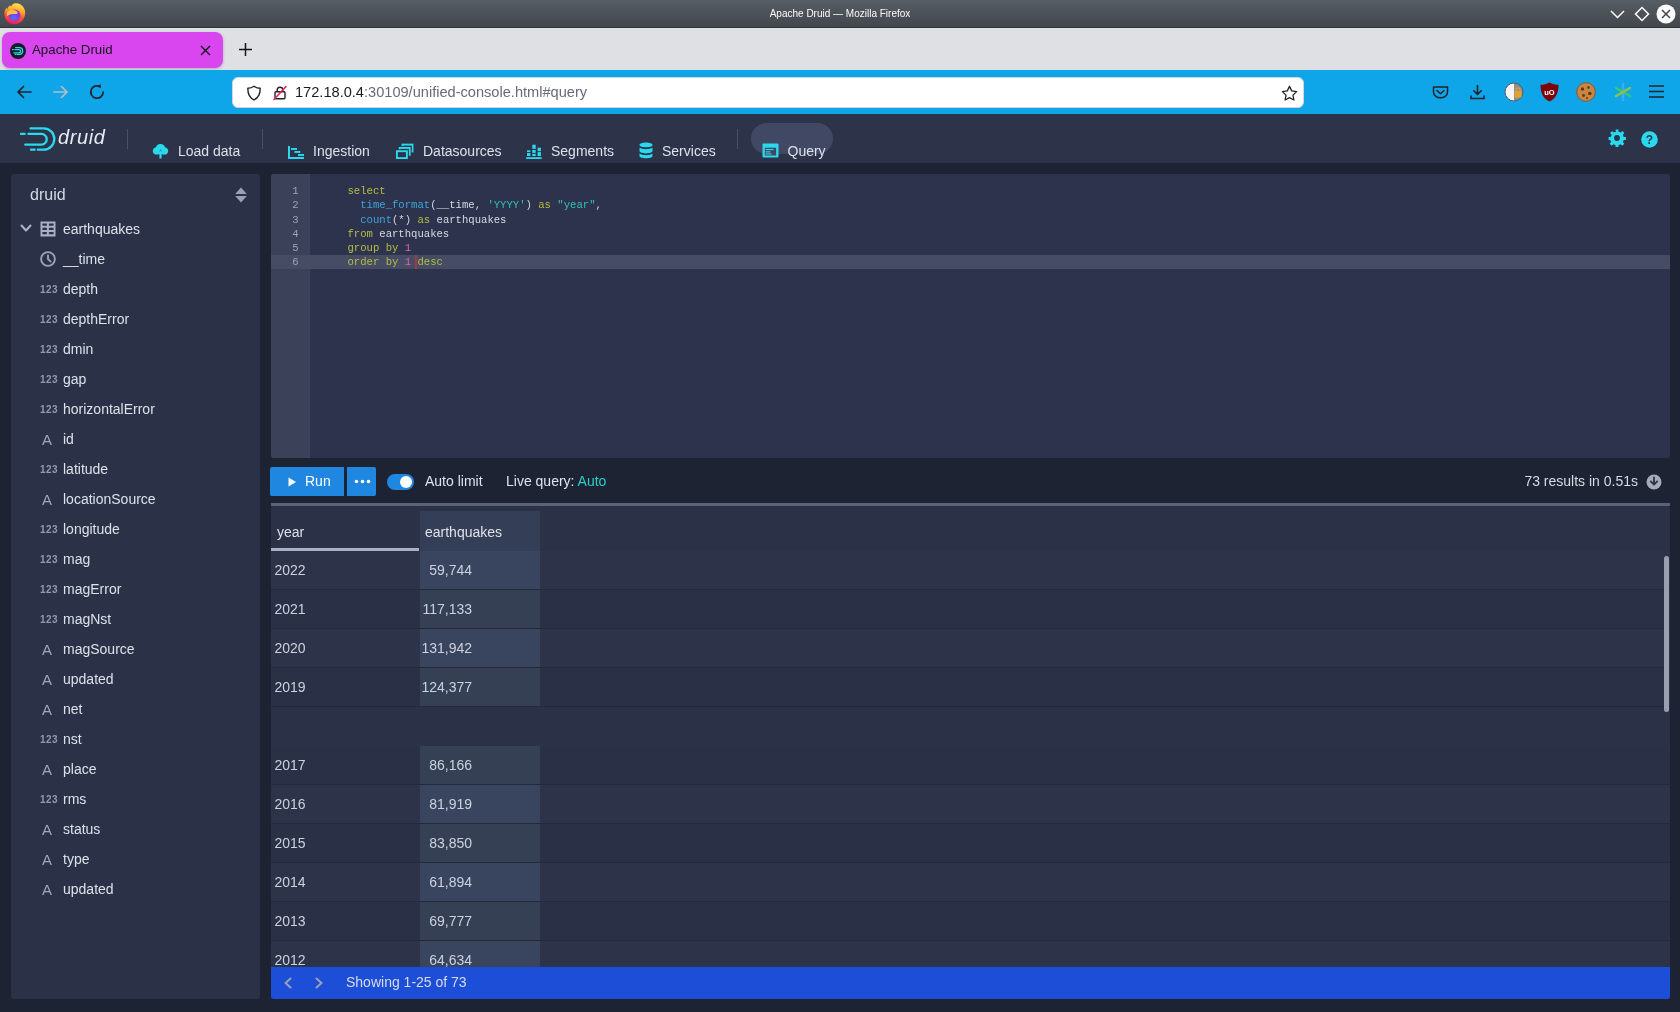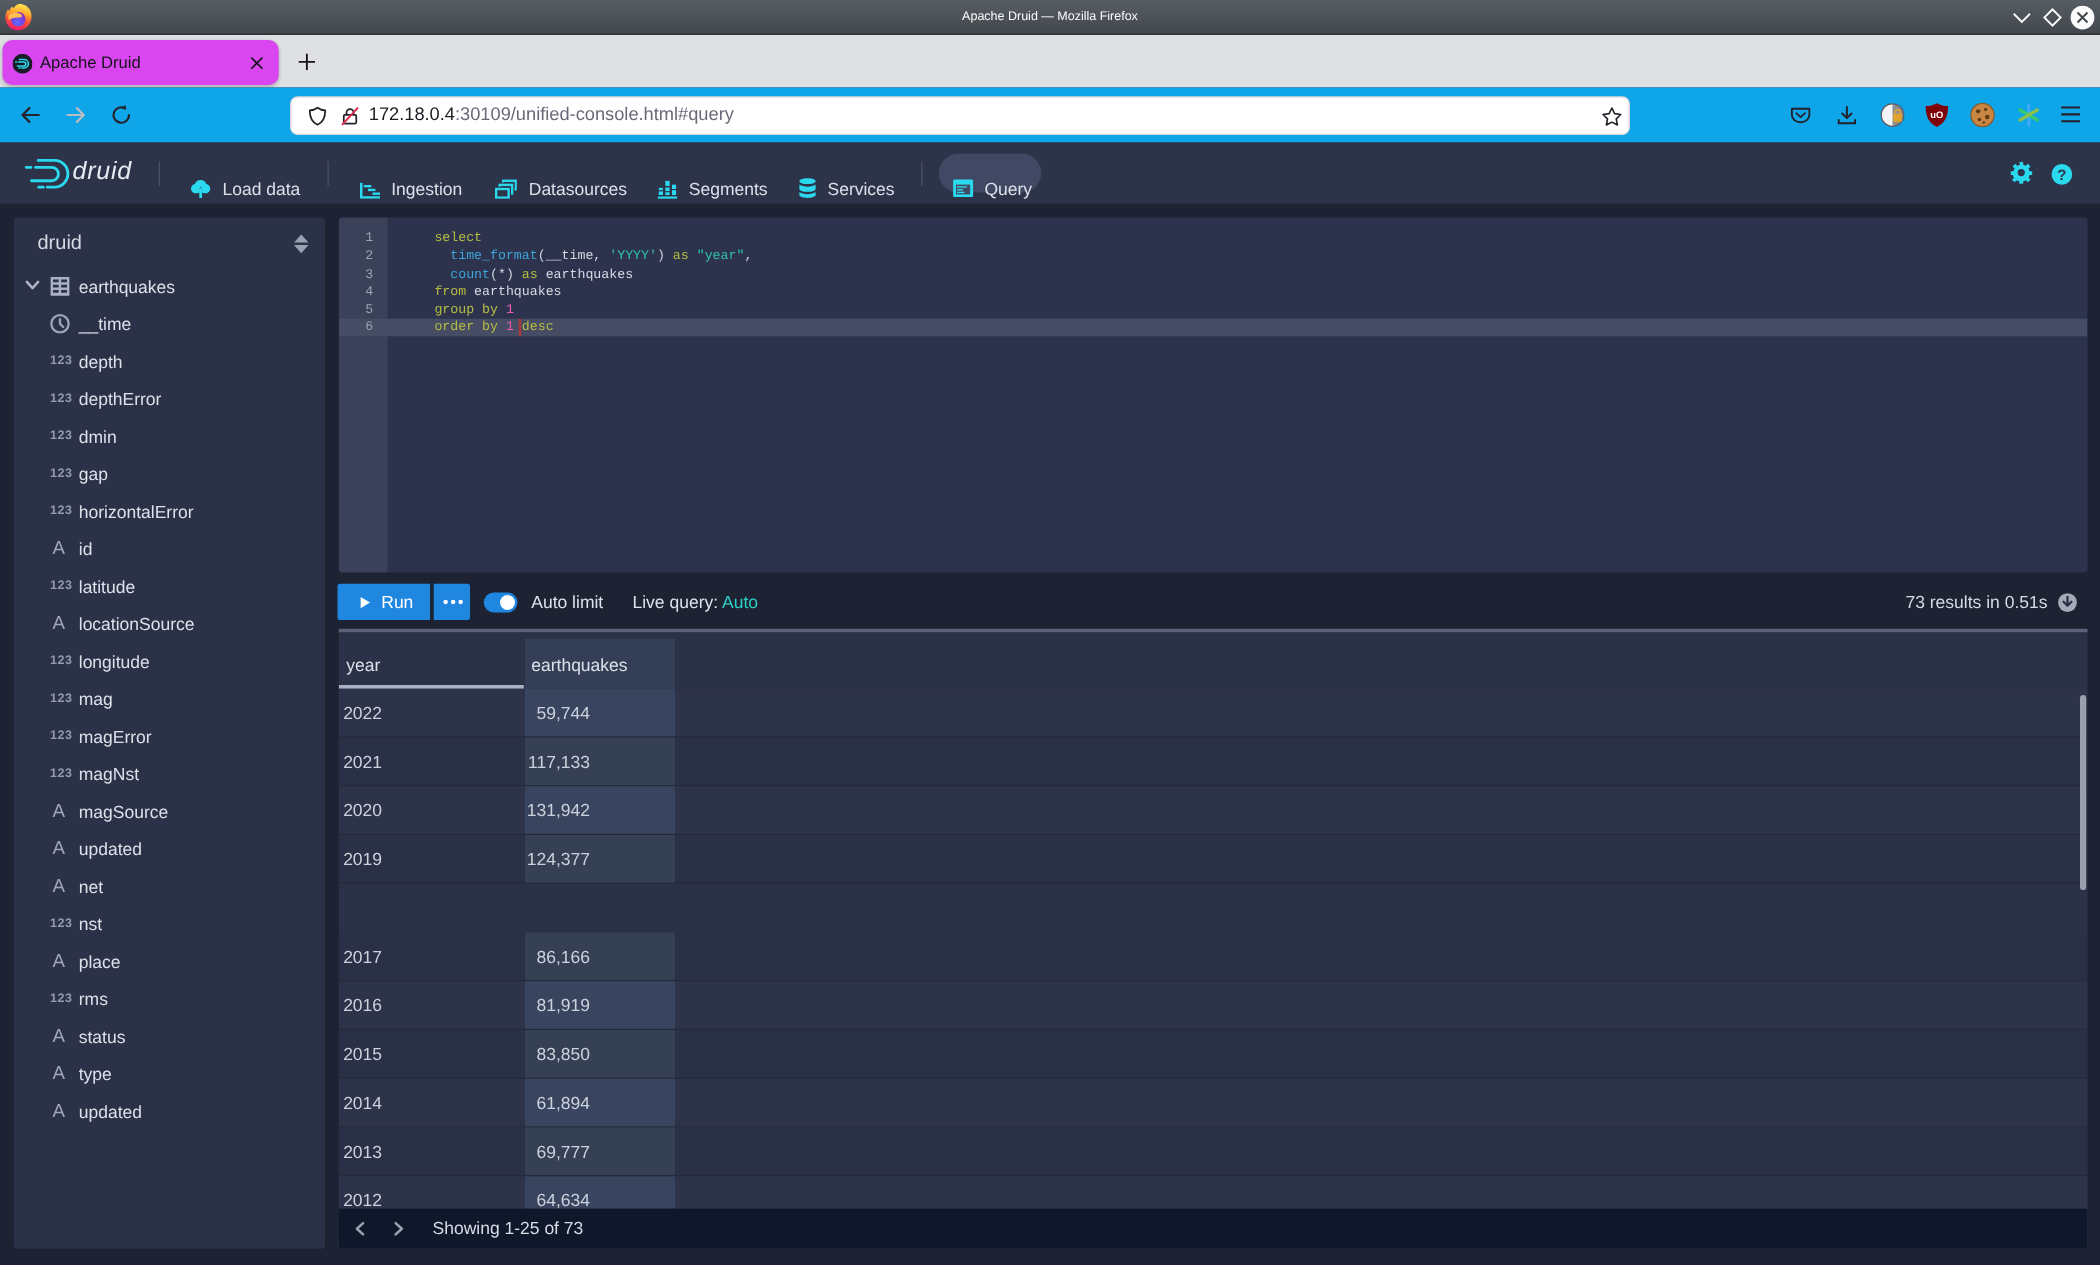--- a/index.html
+++ b/index.html
@@ -79,21 +79,21 @@
   
   #table { position:absolute; left:271px; top:506px; width:1399px; height:493px;
     background:#2b3147; border-radius:3px; overflow:hidden; }
   .hcell { position:absolute; top:5px; height:42px; font-size:14px; color:#dde1e9; }
   #sortline { position:absolute; left:0; top:42px; width:148px; height:3px; background:#a9b1c3; }
   .row { position:absolute; left:0; width:1399px; height:39px; border-bottom:1px solid #242a3b; }
   .row .y { position:absolute; left:3.5px; top:0; line-height:38px; font-size:14px; color:#ccd2dd; }
   .row .v { position:absolute; left:148.5px; width:120.5px; top:0; line-height:38px; font-size:14px;
     color:#ccd2dd; text-align:right; padding-right:68px; }
   .eqcol { position:absolute; left:148.5px; top:0; width:120.5px; height:100%; }
-  #footer { position:absolute; left:0; bottom:0; width:1399px; height:32px; background:#0f172a; }
+  #footer { position:absolute; left:0; bottom:0; width:1399px; height:32px; background:#1d4ed8; }
   #footer .txt { position:absolute; left:75px; top:0; height:32px; line-height:31px;
     font-size:14px; color:#d8dce5; }
   #vscroll { position:absolute; left:1393px; top:50px; width:5px; height:156px;
     background:#99a0ad; border-radius:2.5px; }
 </style>
 </head>
 <body>
 
 <div id="titlebar">
   <div id="titletext">Apache Druid — Mozilla Firefox</div>

